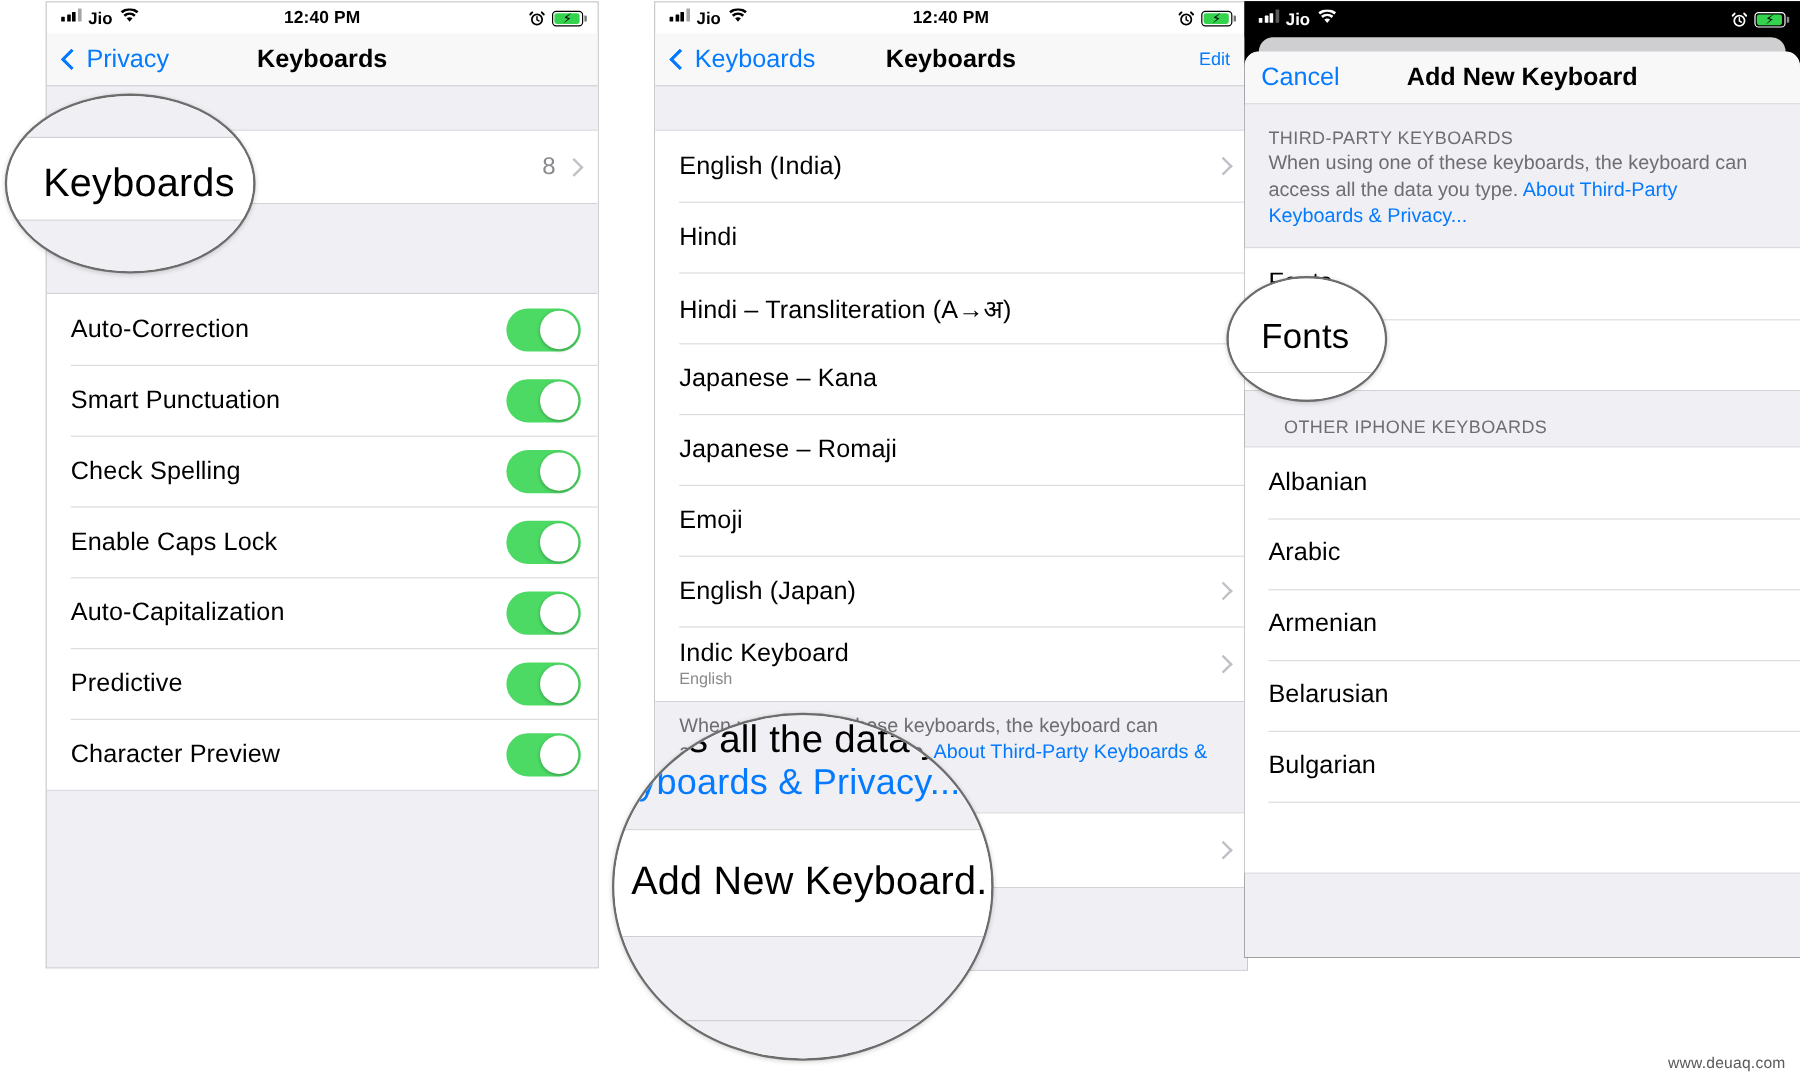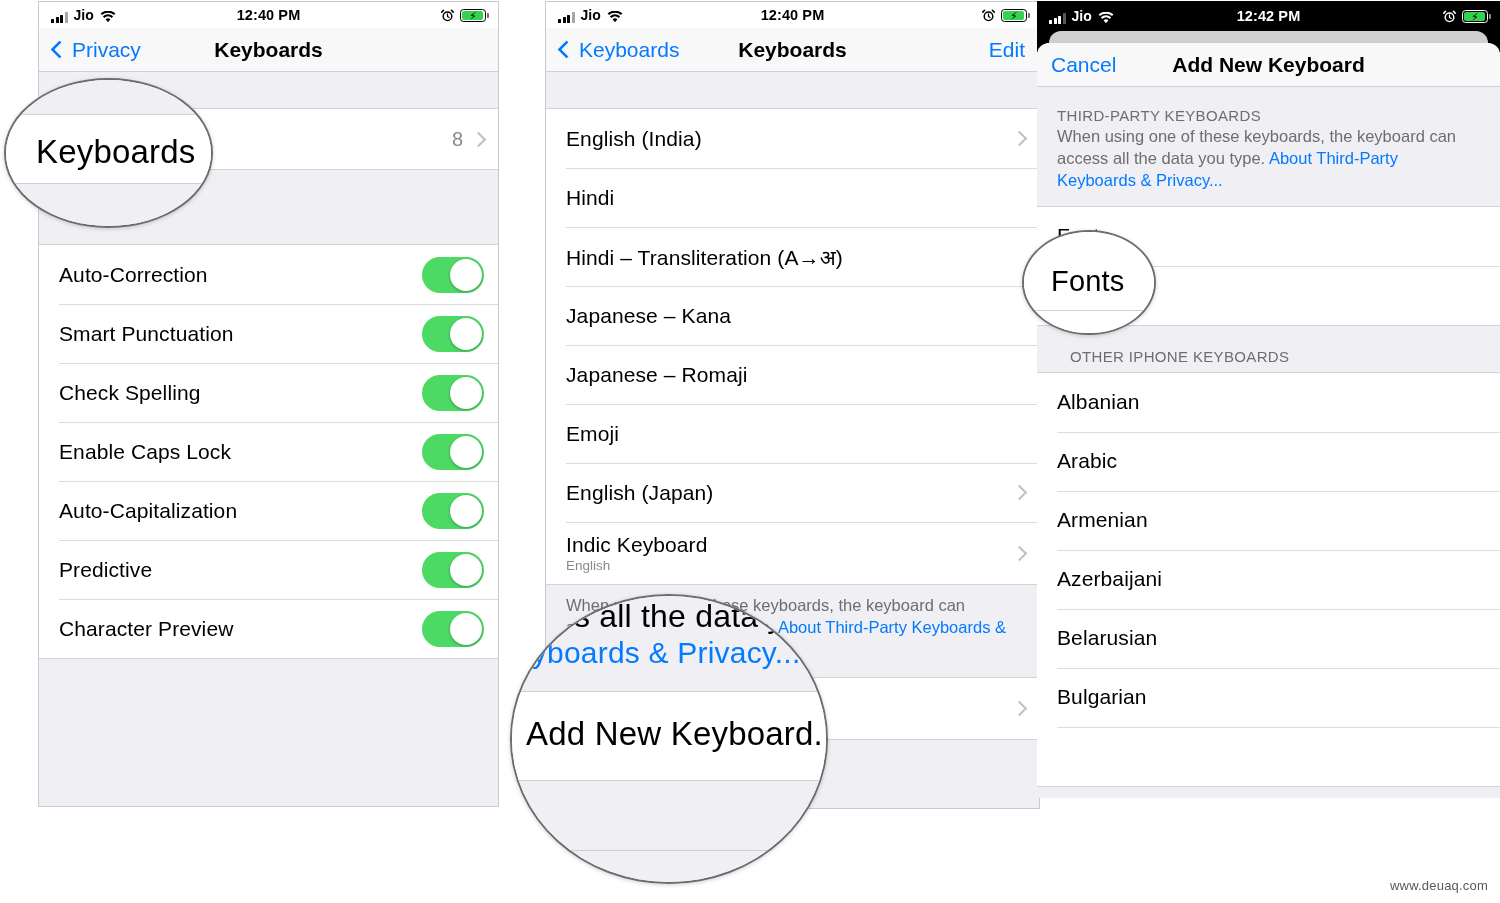--- a/index.html
+++ b/index.html
@@ -15,21 +15,21 @@
   .phone.bordered{border:1px solid #c9c9cf;}
 
   #panel1{left:38px;top:1px;width:461px;height:806px;}
   #panel2{left:545px;top:1px;width:495px;height:808px;}
   #panel3{left:1037px;top:1px;width:463px;height:797px;border:none;background:#000;}
 
   
   .statusbar{position:relative;height:26px;display:flex;align-items:center;
              padding:0 12px;font-size:14.5px;font-weight:700;color:#000;}
   .statusbar.dark{color:#fff;background:#000;height:30px;}
-  .sb-left{display:flex;align-items:flex-end;gap:6px;}
+  .sb-left{display:flex;align-items:flex-start;gap:6px;}
   .sb-center{position:absolute;left:0;right:0;text-align:center;font-size:14.5px;font-weight:600;letter-spacing:.1px;}
   .sb-right{margin-left:auto;display:flex;align-items:center;gap:6px;position:relative;z-index:2;}
   .sb-left,.sb-right{position:relative;z-index:2;}
   .bars{display:flex;align-items:flex-end;gap:1.5px;height:11px;}
   .bars i{display:block;width:3px;background:currentColor;border-radius:.5px;}
   .bars i:nth-child(1){height:4px;}
   .bars i:nth-child(2){height:6px;}
   .bars i:nth-child(3){height:8.5px;}
   .bars i:nth-child(4){height:11px;opacity:.35;}
   .carrier{font-size:14px;font-weight:600;}
@@ -38,21 +38,21 @@
   .batt b{position:absolute;left:1px;top:1px;bottom:1px;width:21px;background:#33d34e;border-radius:2px;display:block;}
   .bolt{position:absolute;left:8px;top:-1px;color:#000;font-size:11px;line-height:15px;}
 
   
   .navbar{position:relative;height:44px;background:#f8f8f8;border-bottom:1px solid #cfcfd4;
           display:flex;align-items:center;padding:0 14px;box-sizing:border-box;}
   .nav-back{display:flex;align-items:center;color:#047aff;font-size:21px;gap:3px;cursor:pointer;}
   .chev-l{display:inline-block;width:10px;height:10px;border-left:3px solid #047aff;border-bottom:3px solid #047aff;
           transform:rotate(45deg);margin-right:3px;border-radius:1px;}
   .nav-title{position:absolute;left:0;right:0;text-align:center;font-size:21px;font-weight:700;color:#000;}
-  .nav-action{margin-left:auto;color:#047aff;font-size:21px;cursor:pointer;position:relative;z-index:2;}
+  .nav-action{margin-left:auto;color:#047aff;font-size:15px;cursor:pointer;position:relative;z-index:2;}
   .nav-back{position:relative;z-index:2;}
 
   
   .scroll{background:#efeff4;height:100%;}
   .gap{background:#efeff4;}
   .group{background:#fff;border-top:1px solid #d3d3d7;border-bottom:1px solid #d3d3d7;}
   .row{position:relative;display:flex;align-items:center;background:#fff;
        padding:0 14px 0 20px;box-sizing:border-box;min-height:59px;}
   .row + .row:before{content:"";position:absolute;left:20px;right:0;top:0;height:1px;background:#dcdce0;}
   .row-label{font-size:21px;color:#000;letter-spacing:.1px;}
@@ -357,21 +357,20 @@
             <i></i>
             <i></i>
           </span>
         <span class="carrier">Jio</span>
         <svg width="16" height="12" viewBox="0 0 16 12">
           <path d="M8 11.2 5.6 8.3a3.8 3.8 0 0 1 4.8 0Z" fill="#fff"></path>
           <path d="M2.9 5.2a8 8 0 0 1 10.2 0l-1.4 1.7a5.8 5.8 0 0 0-7.4 0Z" fill="#fff"></path>
           <path d="M.6 2.3a11.6 11.6 0 0 1 14.8 0L14 4a9.4 9.4 0 0 0-12 0Z" fill="#fff"></path>
         </svg>
       </div>
-      <div class="sb-center">12:42 PM</div>
       <div class="sb-right">
         <svg width="13" height="13" viewBox="0 0 16 16">
           <circle cx="8" cy="9" r="5.3" fill="none" stroke="#fff" stroke-width="1.8"></circle>
           <path d="M8 6v3.2l2 1.2" stroke="#fff" stroke-width="1.5" fill="none" stroke-linecap="round"></path>
           <path d="M3.1 1.6 1 3.8M12.9 1.6 15 3.8" stroke="#fff" stroke-width="2" stroke-linecap="round"></path>
         </svg>
         <span class="batt">
             <b></b>
             <i class="bolt">⚡</i>
           </span>
@@ -417,25 +416,20 @@
               </div>
           </div>
           <div class="row">
             <div class="row-main">
                 <span class="row-label">Arabic</span>
               </div>
           </div>
           <div class="row">
             <div class="row-main">
                 <span class="row-label">Armenian</span>
-              </div>
-          </div>
-          <div class="row">
-            <div class="row-main">
-                <span class="row-label">Azerbaijani</span>
               </div>
           </div>
           <div class="row">
             <div class="row-main">
                 <span class="row-label">Belarusian</span>
               </div>
           </div>
           <div class="row">
             <div class="row-main">
                 <span class="row-label">Bulgarian</span>

